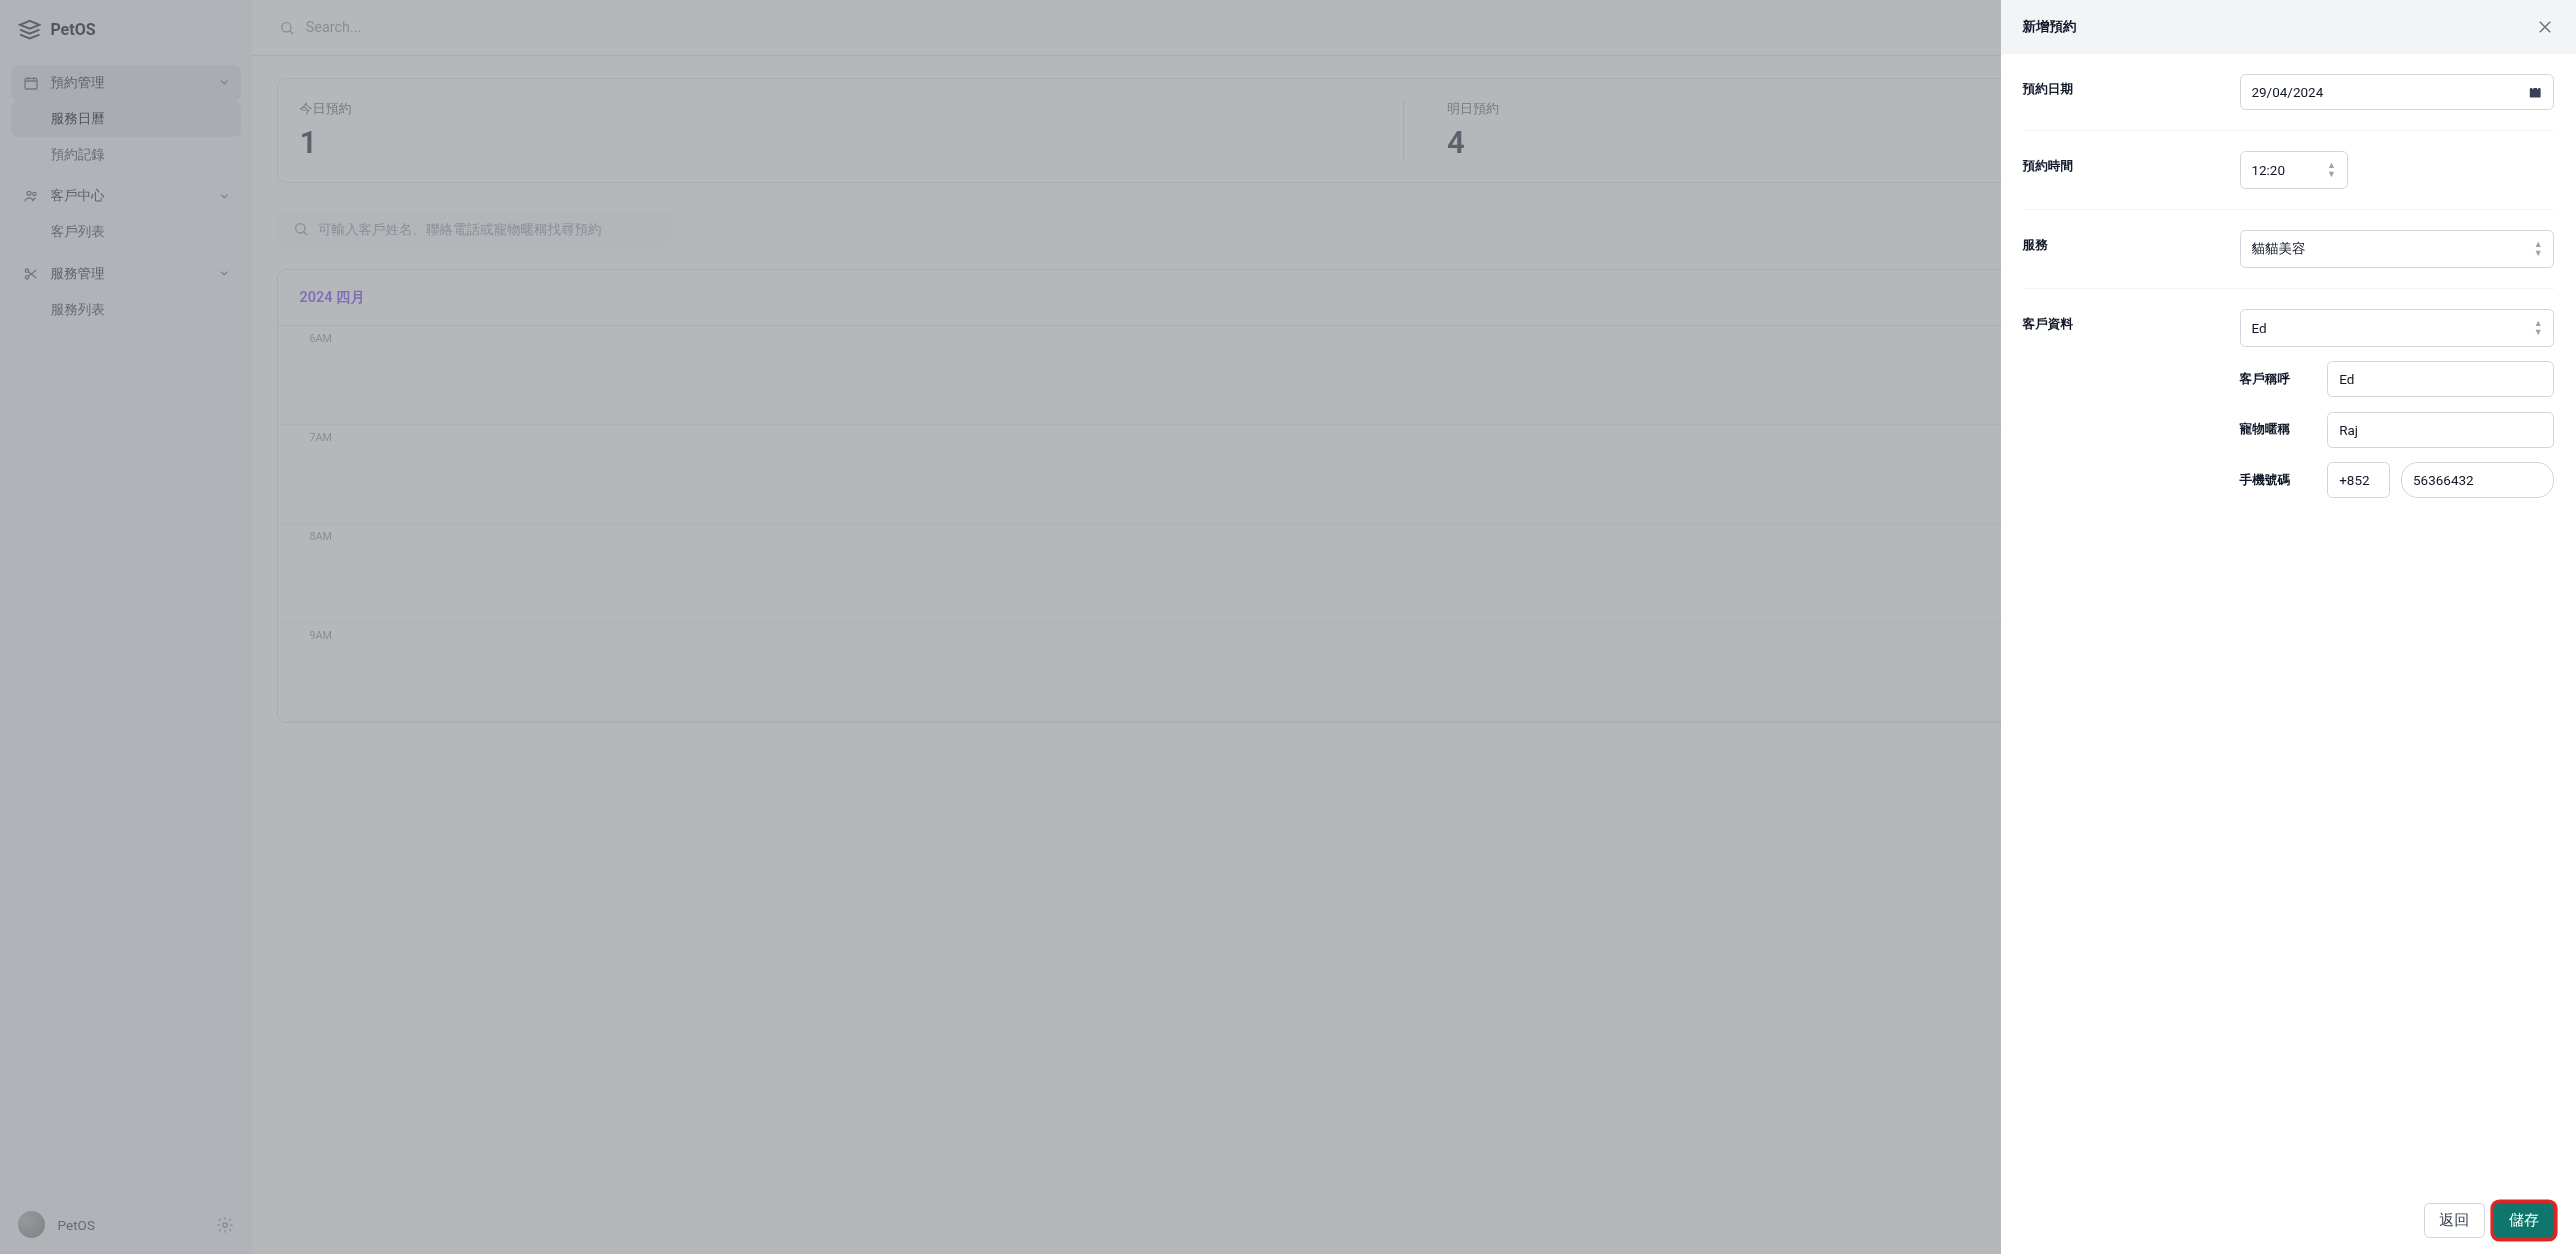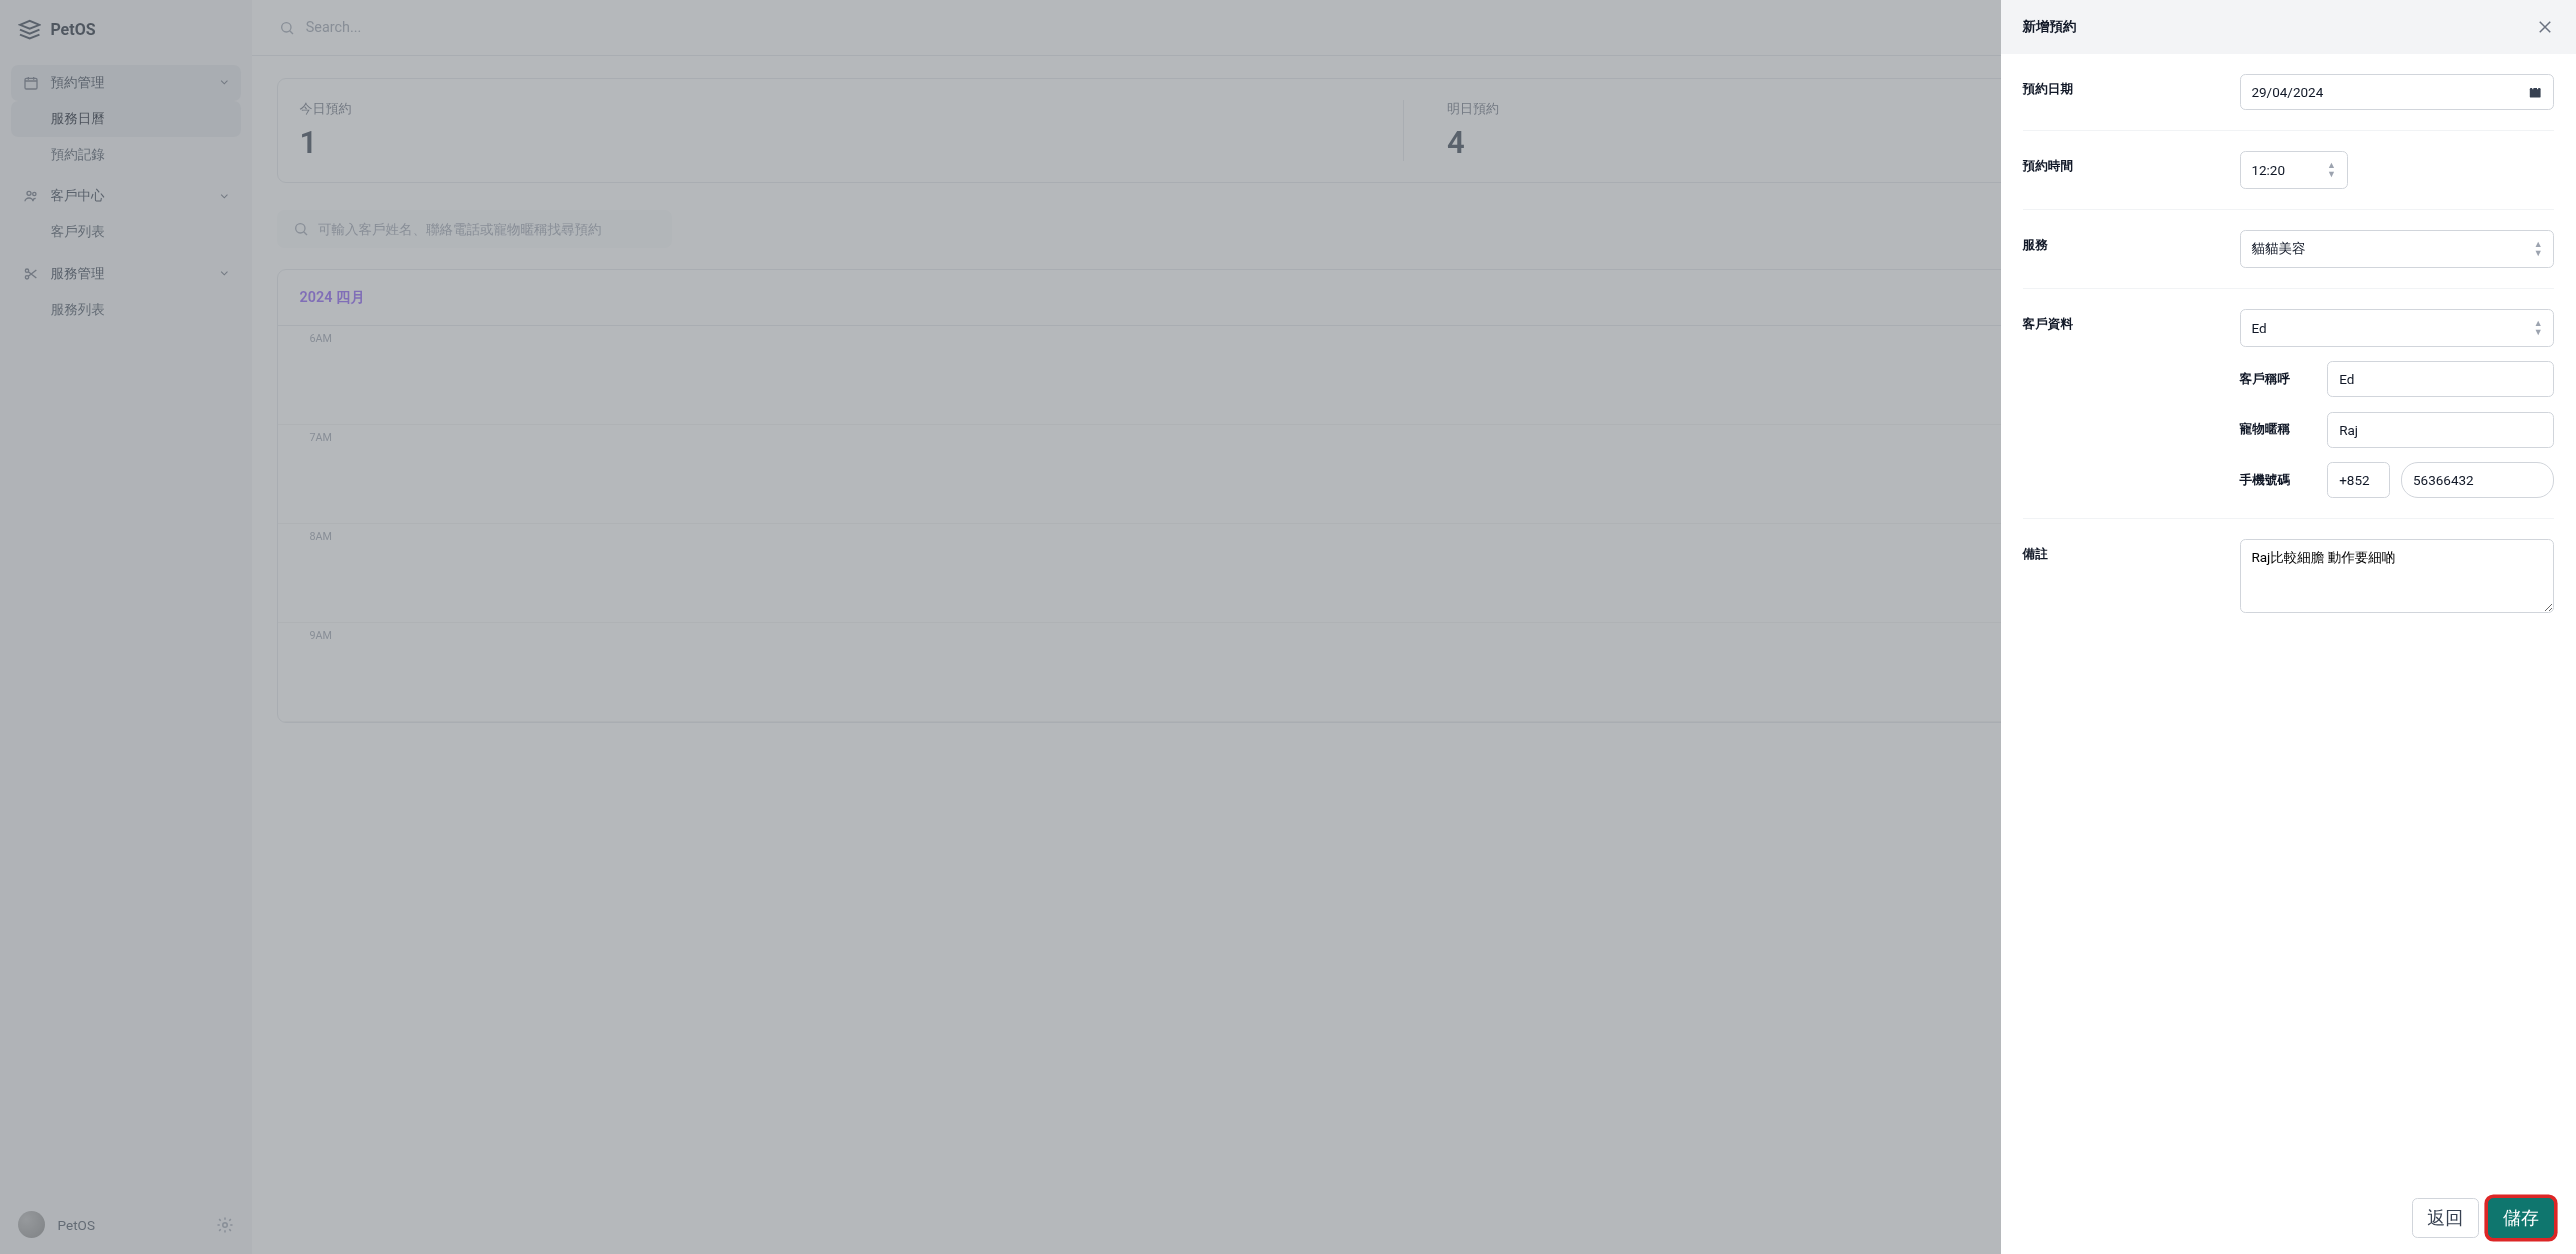--- a/index.html
+++ b/index.html
@@ -75,21 +75,21 @@
       border: 0.9px solid #d1d5db; border-radius: 5.4px; color: #111827; background: #fff;
       display: flex; align-items: center; justify-content: space-between;
     }
     .input.sm { width: 108px; }
     .select-arrows { color: #9ca3af; font-size: 9px; line-height: 1; display:flex; flex-direction:column; align-items:center; }
     .subfield { display: flex; align-items: center; gap: 10.8px; }
     .sublabel { width: 77px; font-size: 12.6px; font-weight: 600; color: #111827; }
     .textarea { width: 100%; min-height: 74px; padding: 9px 10.8px; font-size: 13.5px; border: 0.9px solid #d1d5db; border-radius: 5.4px; resize: both; font-family: inherit; }
 
     .panel-footer { padding: 16px 21.6px; display: flex; justify-content: flex-end; gap: 9px; }
-    .btn { padding: 7.2px 14.4px; border-radius: 5.4px; font-size: 18px; cursor: pointer; border: 0.9px solid #d1d5db; background: #fff; color: #374151; }
+    .btn { padding: 7.2px 14.4px; border-radius: 5.4px; font-size: 15px; cursor: pointer; border: 0.9px solid #d1d5db; background: #fff; color: #374151; }
     .btn-primary { background: #0f766e; color: #fff; border-color: #0f766e; }
     .btn-emphasis { box-shadow: 0 0 0 3.6px #dc2626; }
 
     svg { display: block; }
   </style>
 </head>
 <body>
 
 <aside class="sidebar">
   <div class="brand">
@@ -306,26 +306,20 @@
           </div>
 
           <div class="subfield">
             <div class="sublabel">手機號碼</div>
             <input class="input" style="width: 63px; flex: 0 0 63px;" value="+852">
             <input class="input" style="flex: 1 1 0%; border-radius: 17px;" value="56366432">
           </div>
         </div>
       </div>
 
-      <div class="form-row">
-        <div class="form-label">備註</div>
-        <div class="form-field">
-          <textarea class="textarea" style="">Raj比較細膽 動作要細啲</textarea>
-        </div>
-      </div>
     </div>
 
     <div class="panel-footer">
       <button class="btn">返回</button>
       <button class="btn btn-primary btn-emphasis">儲存</button>
     </div>
   </div>
 </div>
 
 

